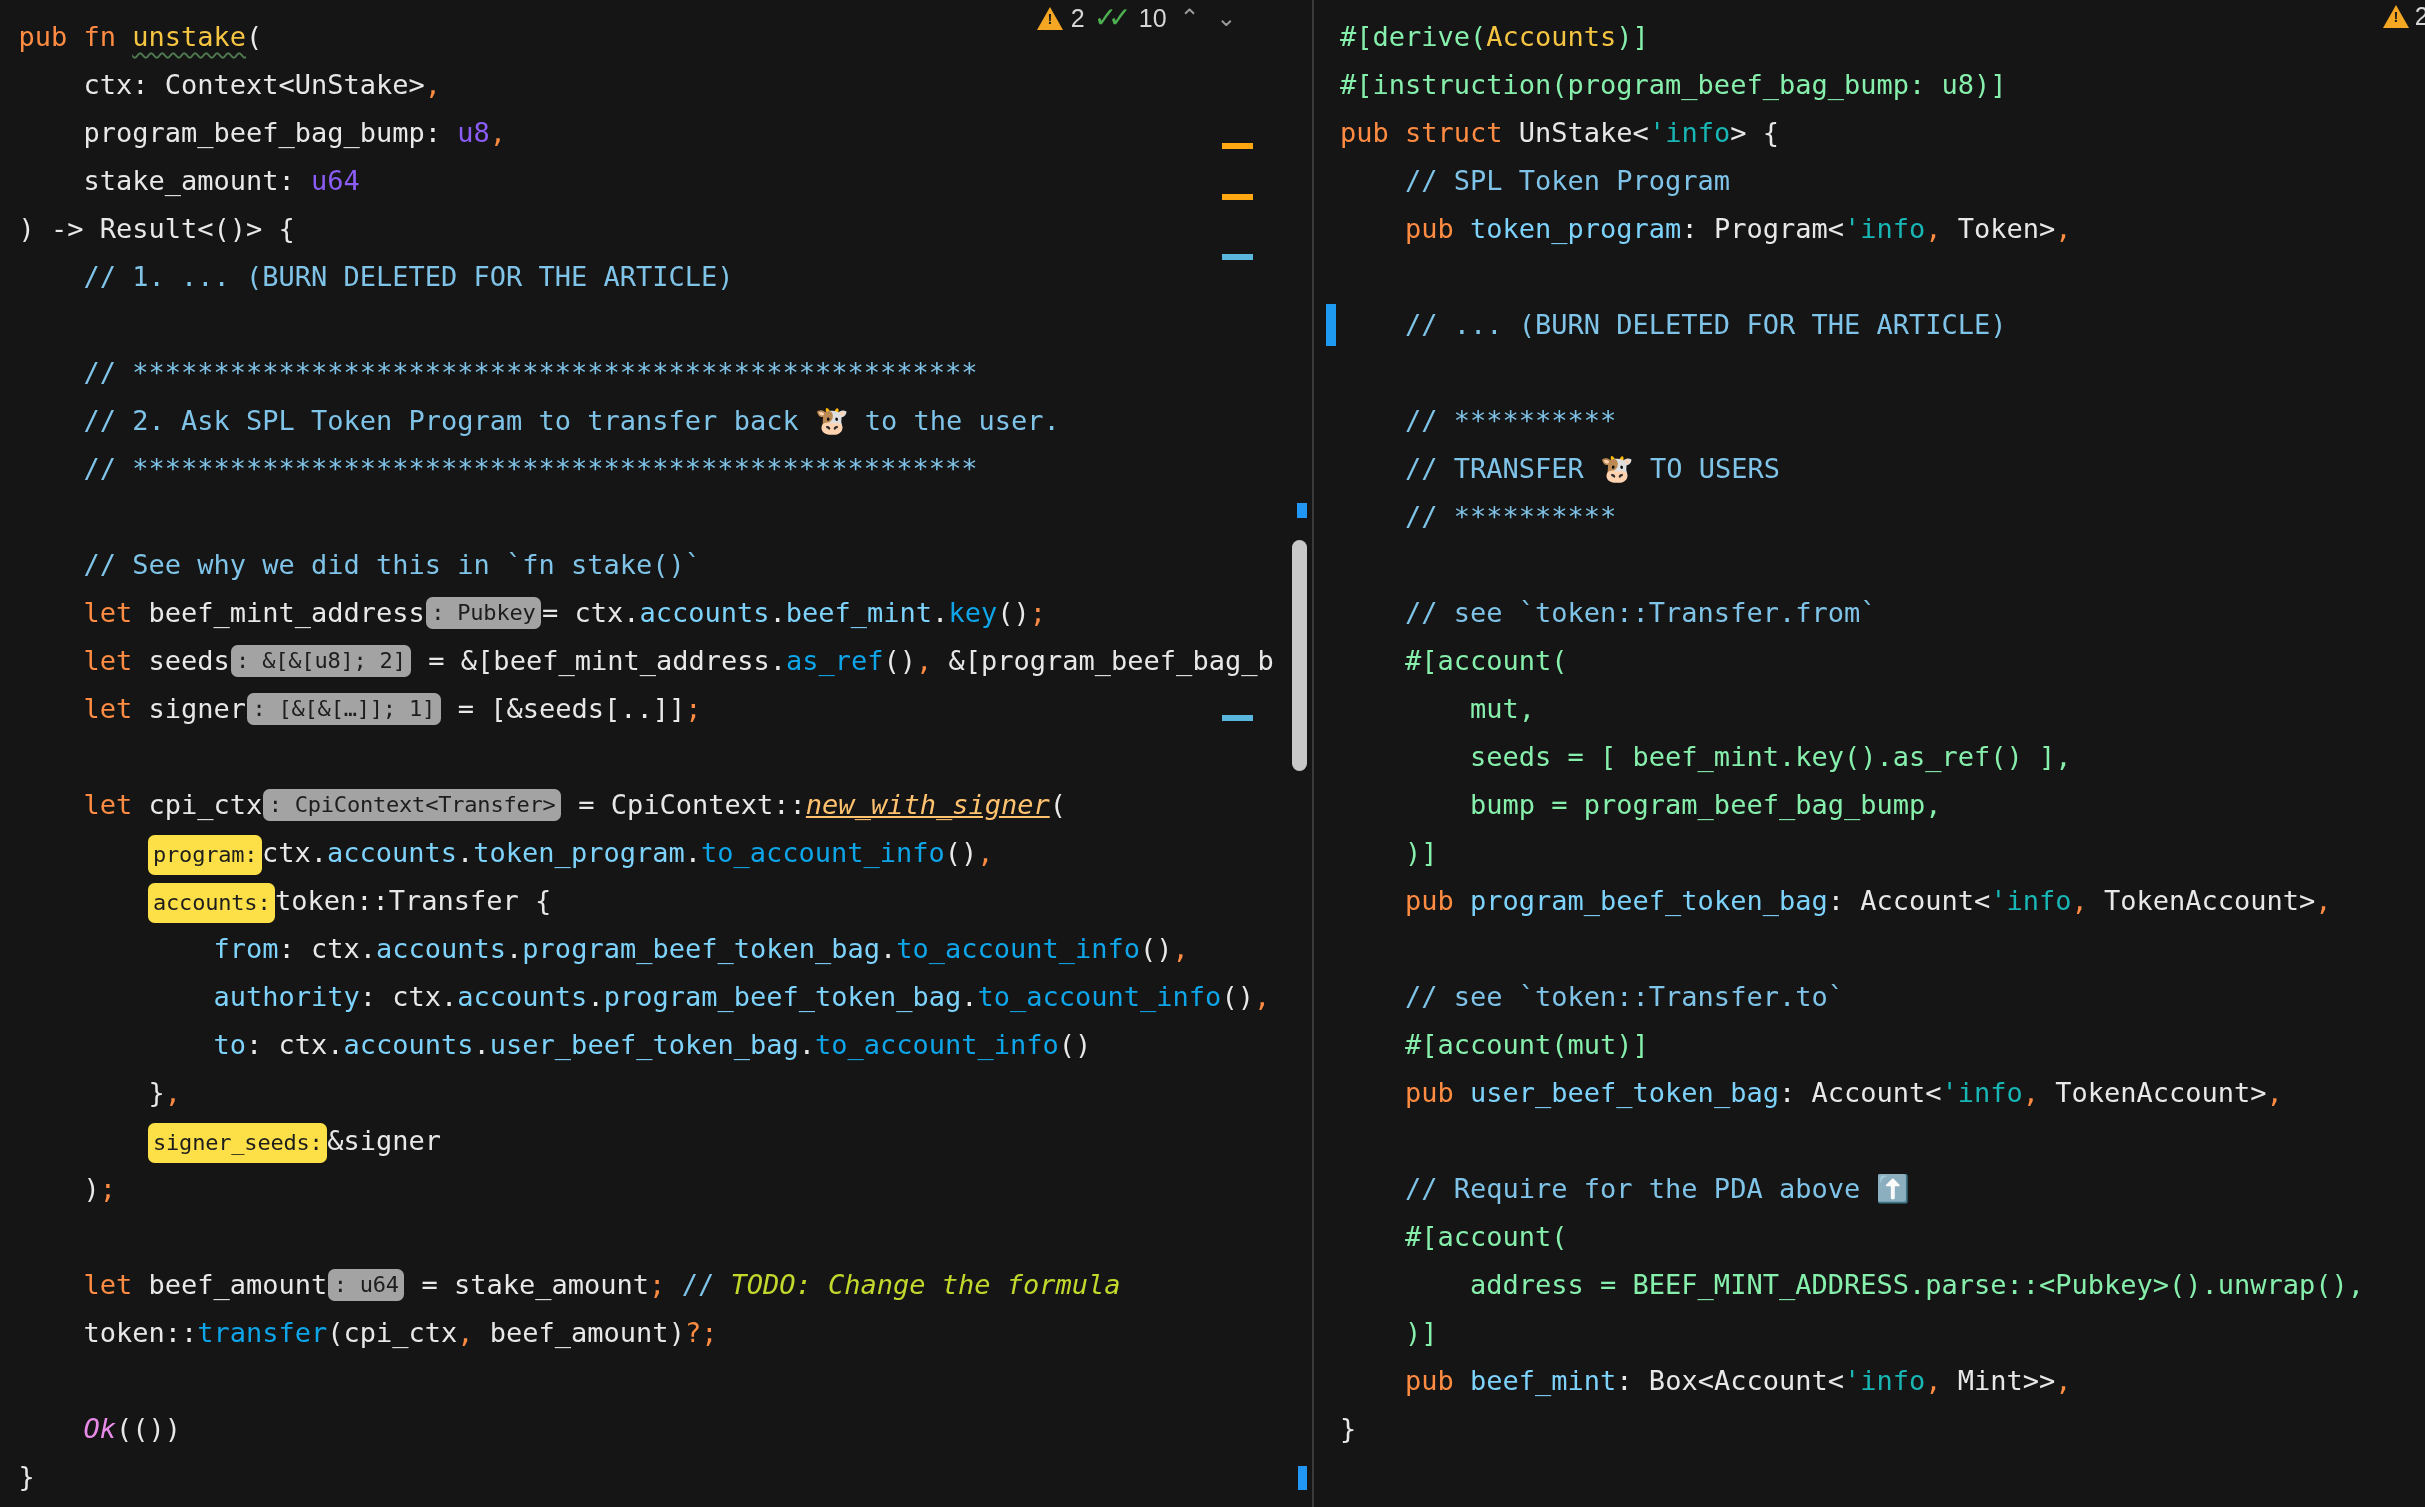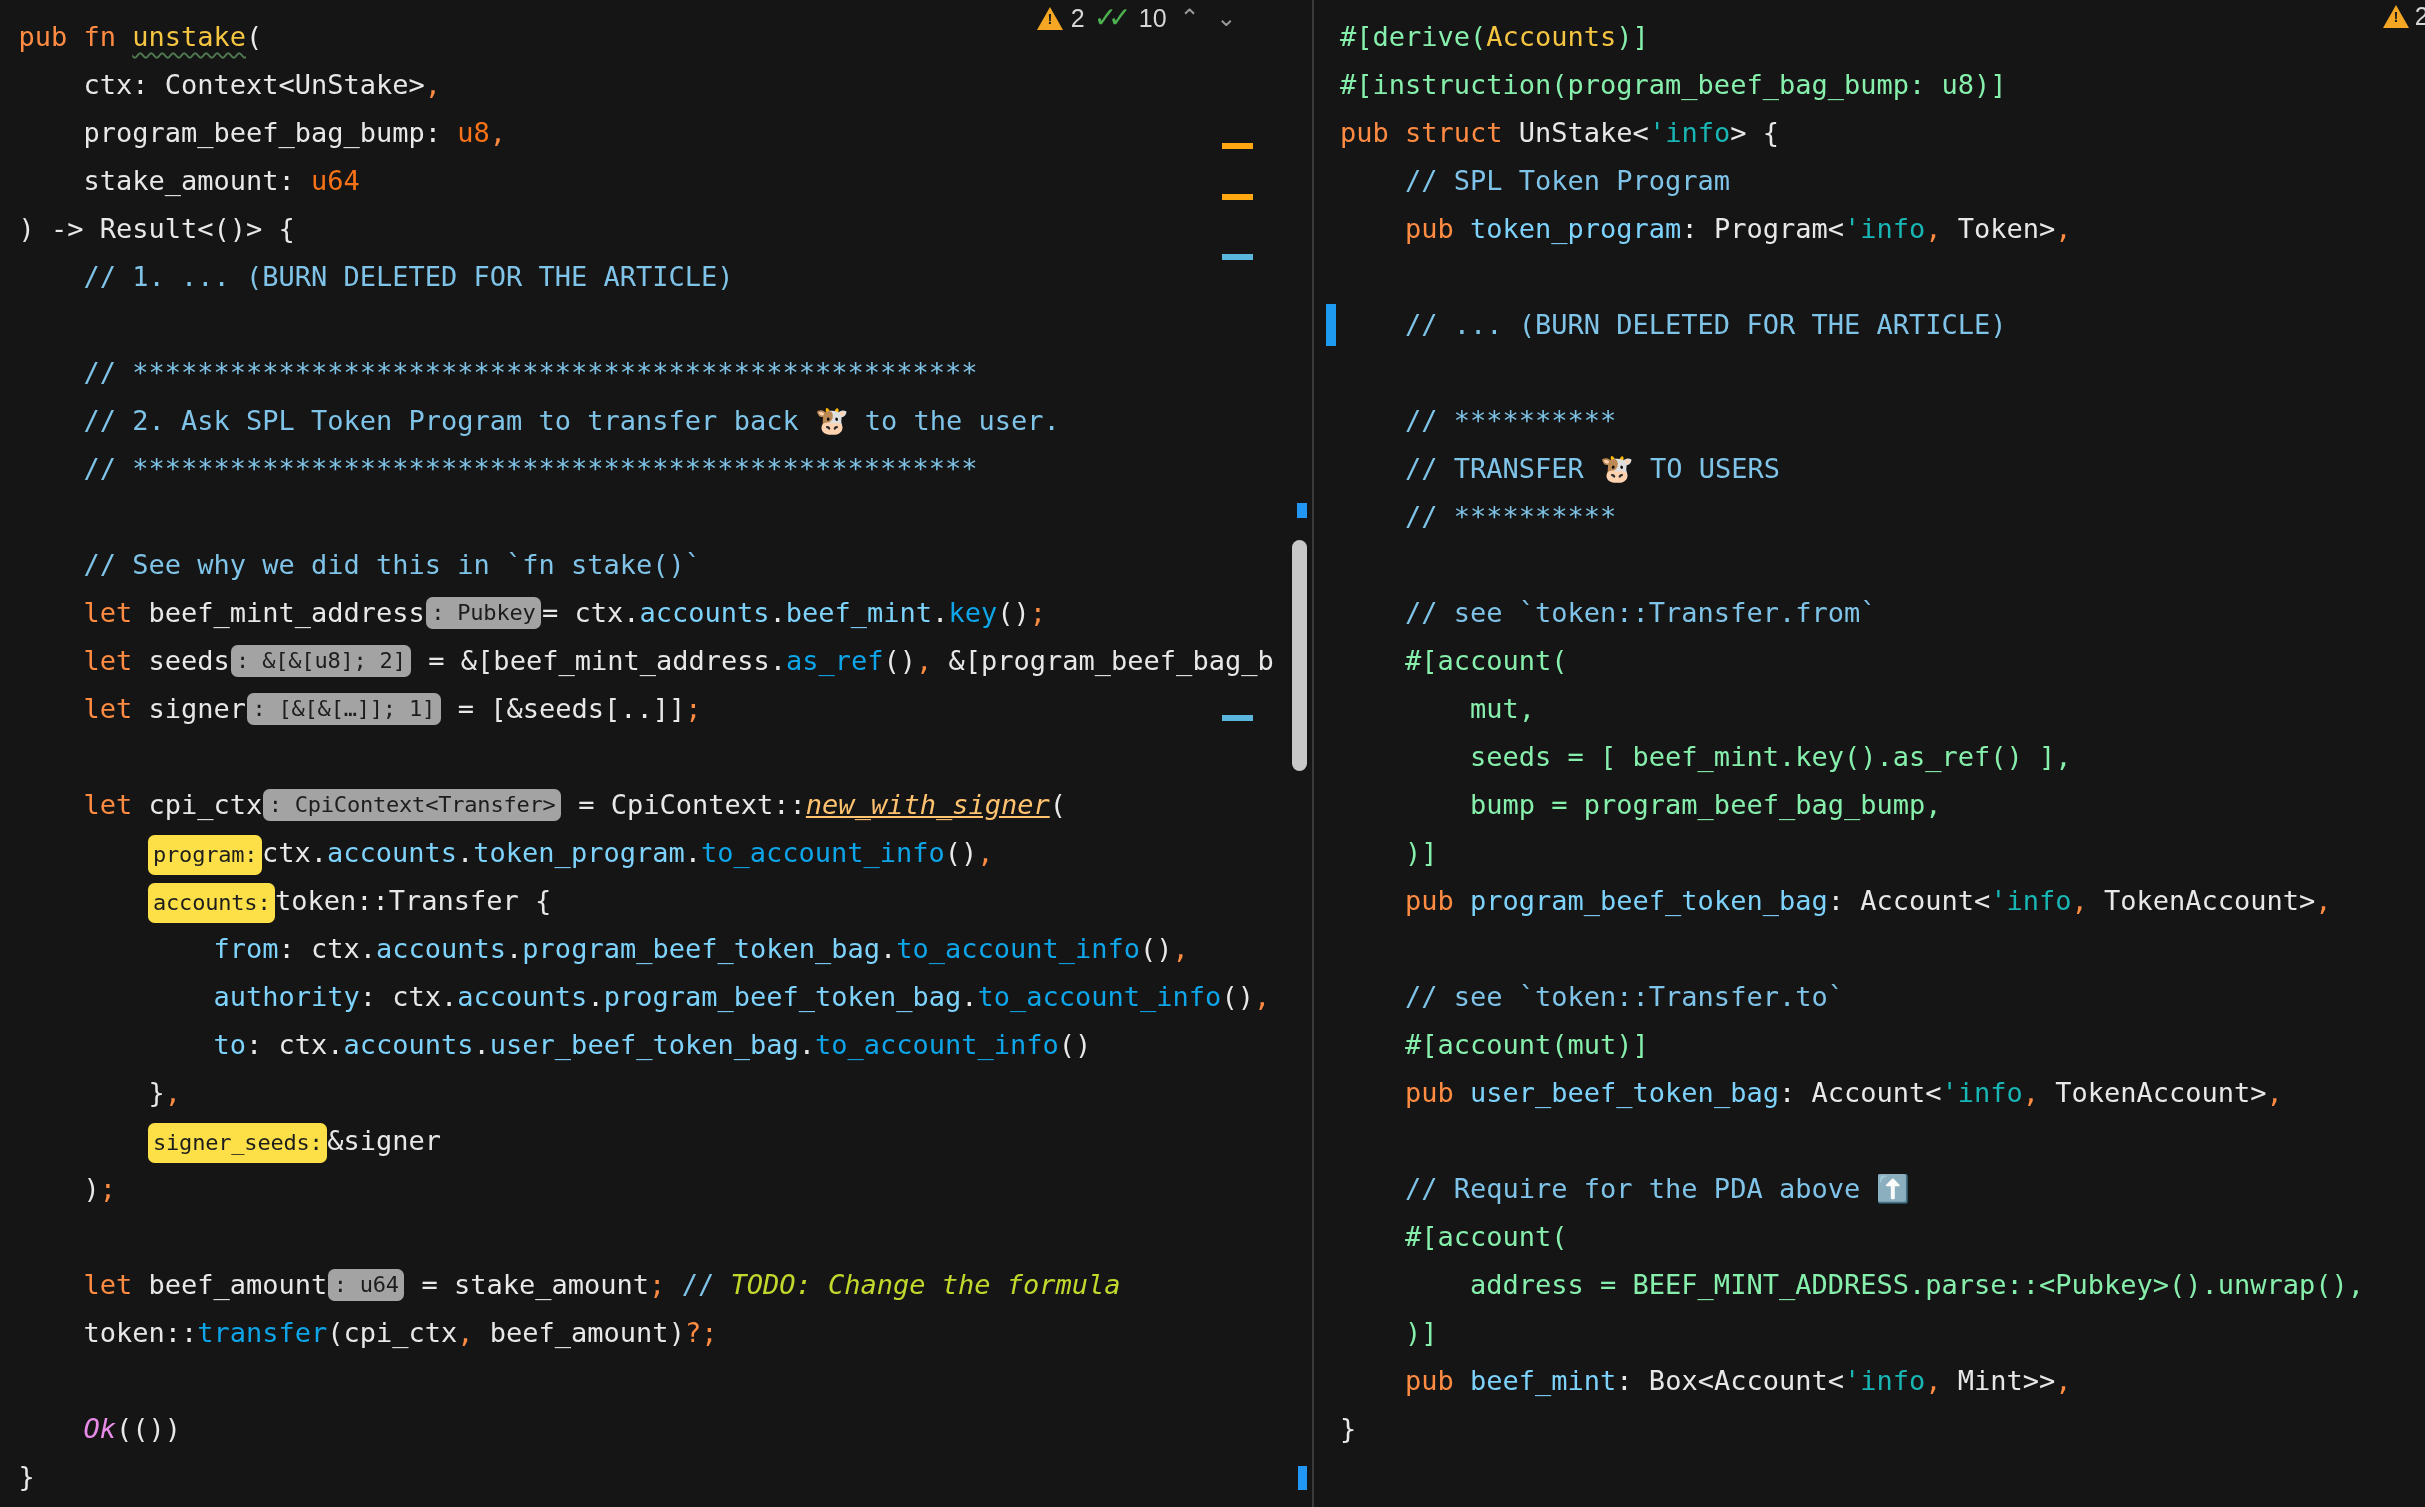--- a/index.html
+++ b/index.html
@@ -51,21 +51,21 @@
   .code-right { left: 1337px; width: 1291px; }
 
   .ln { height: 48px; white-space: pre; }
 
   
   .kw      { color: #ff8c42; }          
   .fnname  { color: #f5c542; }          
   .fncall  { color: #0ea5e9; }          
   .fnitalic{ color: #ffc26f; font-style: italic; text-decoration: underline; }
   .type    { color: #e8e8e8; }          
-  .prim    { color: #f97316; }          
+  .prim    { color: #8b5cf6; }          
   .punct   { color: #e8e8e8; }
   .semi    { color: #ff8c42; }          
   .comment { color: #7fc4e8; }
   .todo    { color: #c3d82c; font-style: italic; }
   .attr    { color: #86efac; }          
   .attrname{ color: #f5c542; }          
   .field   { color: #7dd3fc; }          
   .lifetime{ color: #19b6b6; }
   .okid    { color: #e88be8; font-style: italic; }
   .unstake-err { text-decoration: underline wavy #4f7a4f; text-decoration-thickness: 1.8px; text-underline-offset: 5.5px; }

